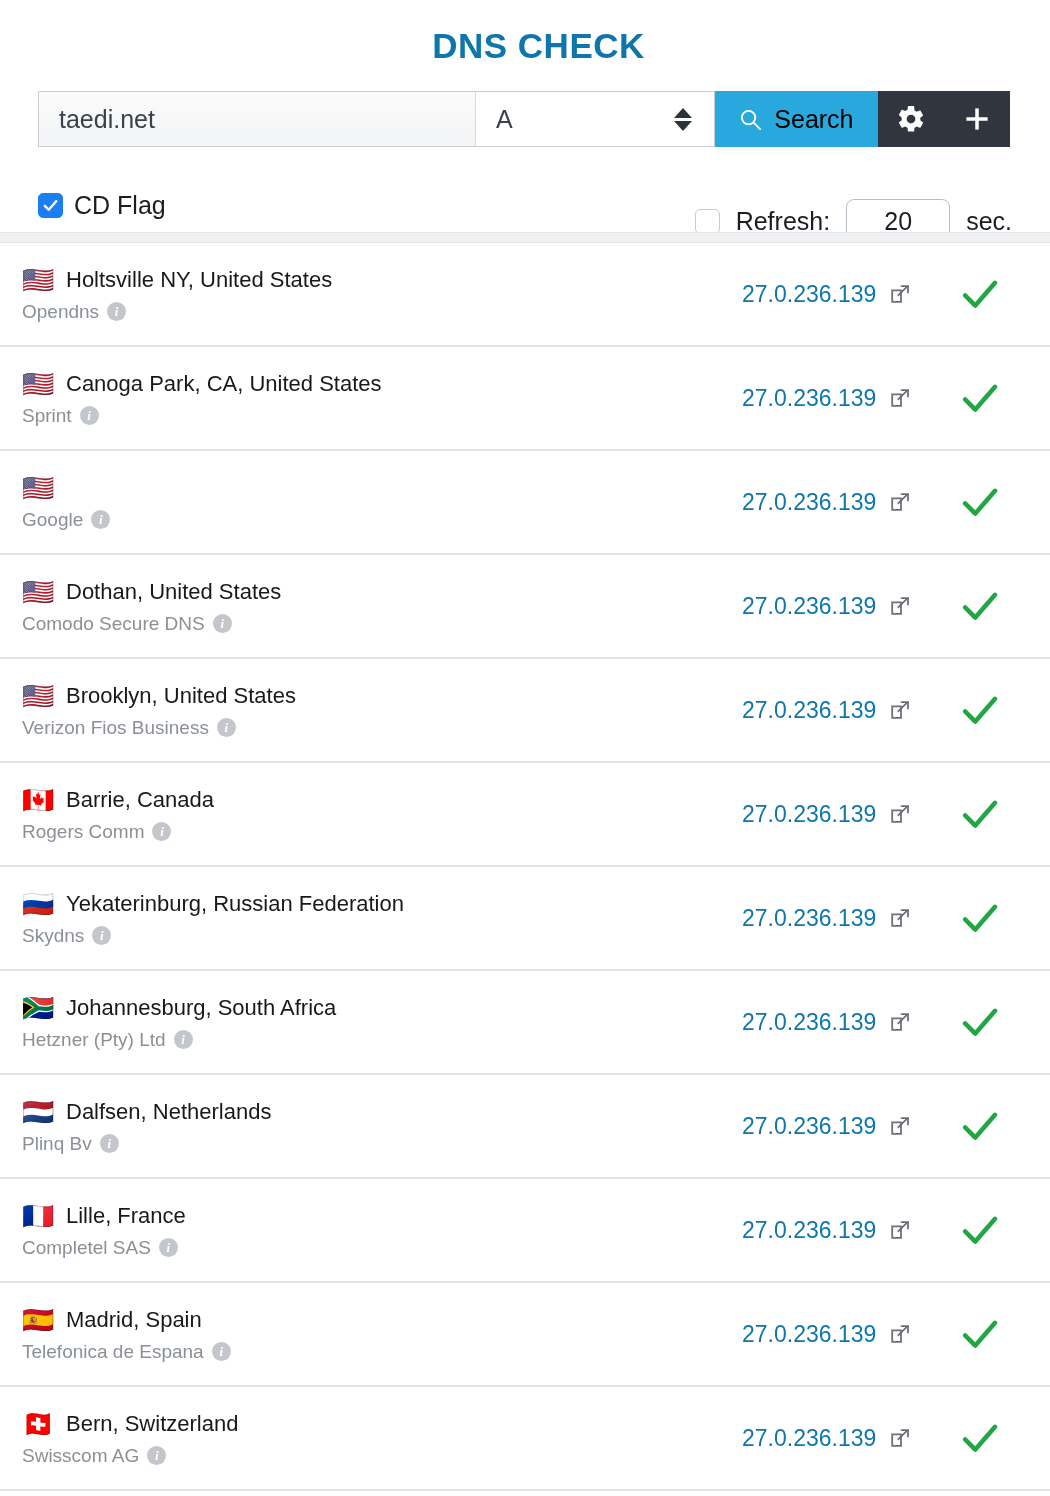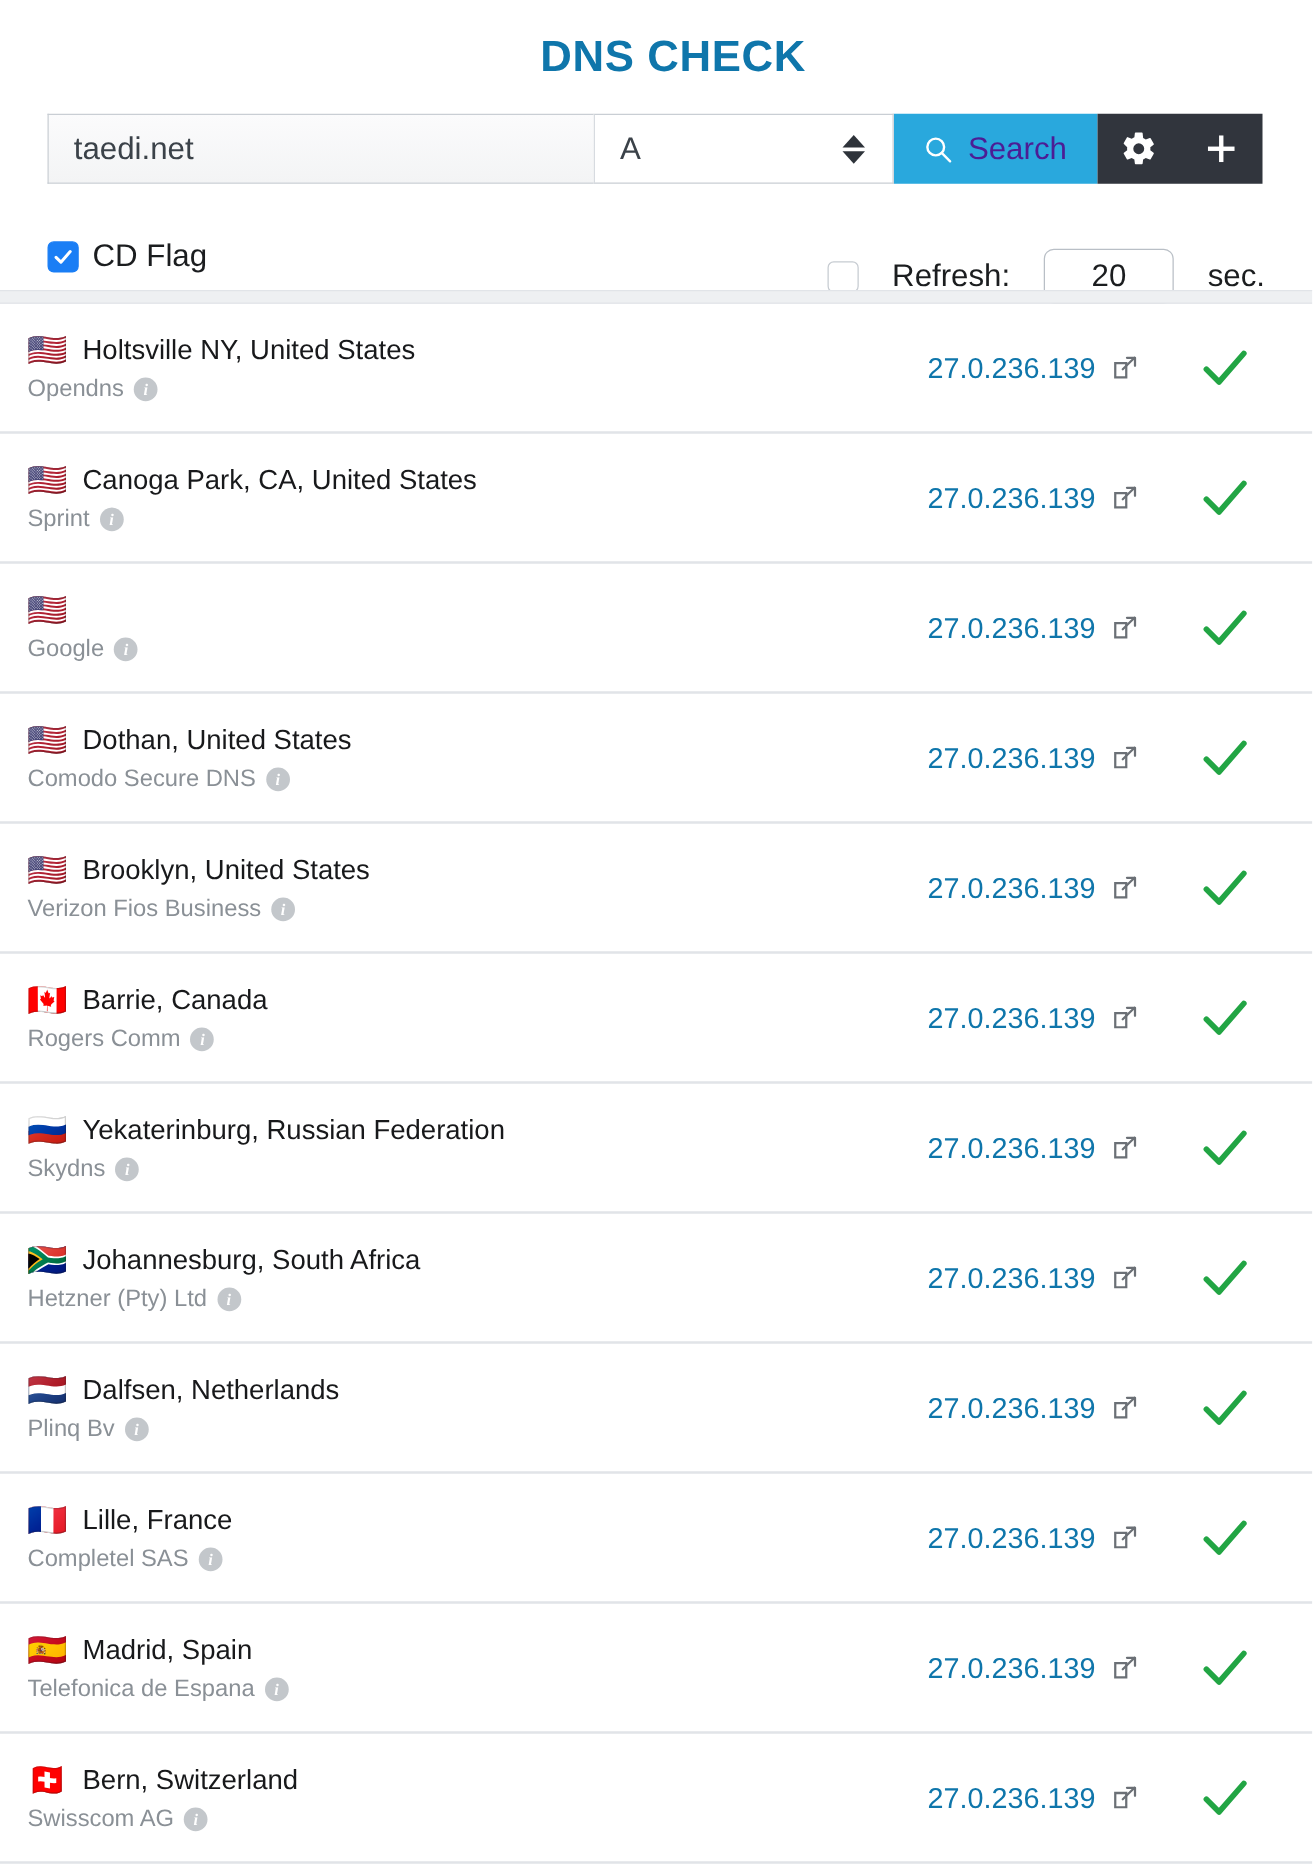--- a/index.html
+++ b/index.html
@@ -63,21 +63,21 @@
     display:block; width: 0; height: 0;
     border-left: 9px solid transparent;
     border-right: 9px solid transparent;
   }
   .updown i.up { border-bottom: 10px solid #2e333a; }
   .updown i.dn { border-top: 10px solid #2e333a; }
 
   .search-btn {
     width: 164px;
     background: #29a8dd;
-    color: #4c1d95;
+    color: #000000;
     display: flex; align-items: center; justify-content: center;
     gap: 12px;
     font-size: 25px;
     border: none;
     cursor: pointer;
     font-family: "Liberation Sans", sans-serif;
   }
   .search-btn .mag { width: 23px; height: 23px; display:block; }
 
   .icon-btn {
@@ -102,21 +102,21 @@
   .chk {
     width: 25px; height: 25px; border-radius: 5px;
     display: inline-flex; align-items: center; justify-content: center;
     flex: none;
   }
   .chk.on { background: #1a7ef5; border: 1px solid #1a7ef5; }
   .chk.off { background: #ffffff; border: 1px solid #c6cbd1; }
   .chk svg { display:block; }
   .opt-label { font-size: 25px; color: #1b1d1f; line-height: 1; }
 
-  .refresh-grp { margin-left: auto; display: flex; align-items: center; gap: 27px; margin-top: 32px; }
+  .refresh-grp { margin-left: auto; display: flex; align-items: center; gap: 16px; margin-top: 32px; }
   .refresh-input {
     width: 104px; height: 44px;
     border: 1px solid #b9bfc6; border-radius: 8px;
     background: #ffffff;
     text-align: center;
     font-size: 25px; color: #1b1d1f;
     font-family: "Liberation Sans", sans-serif;
     outline: none;
   }
   .sec-label { font-size: 25px; color: #1b1d1f; }

